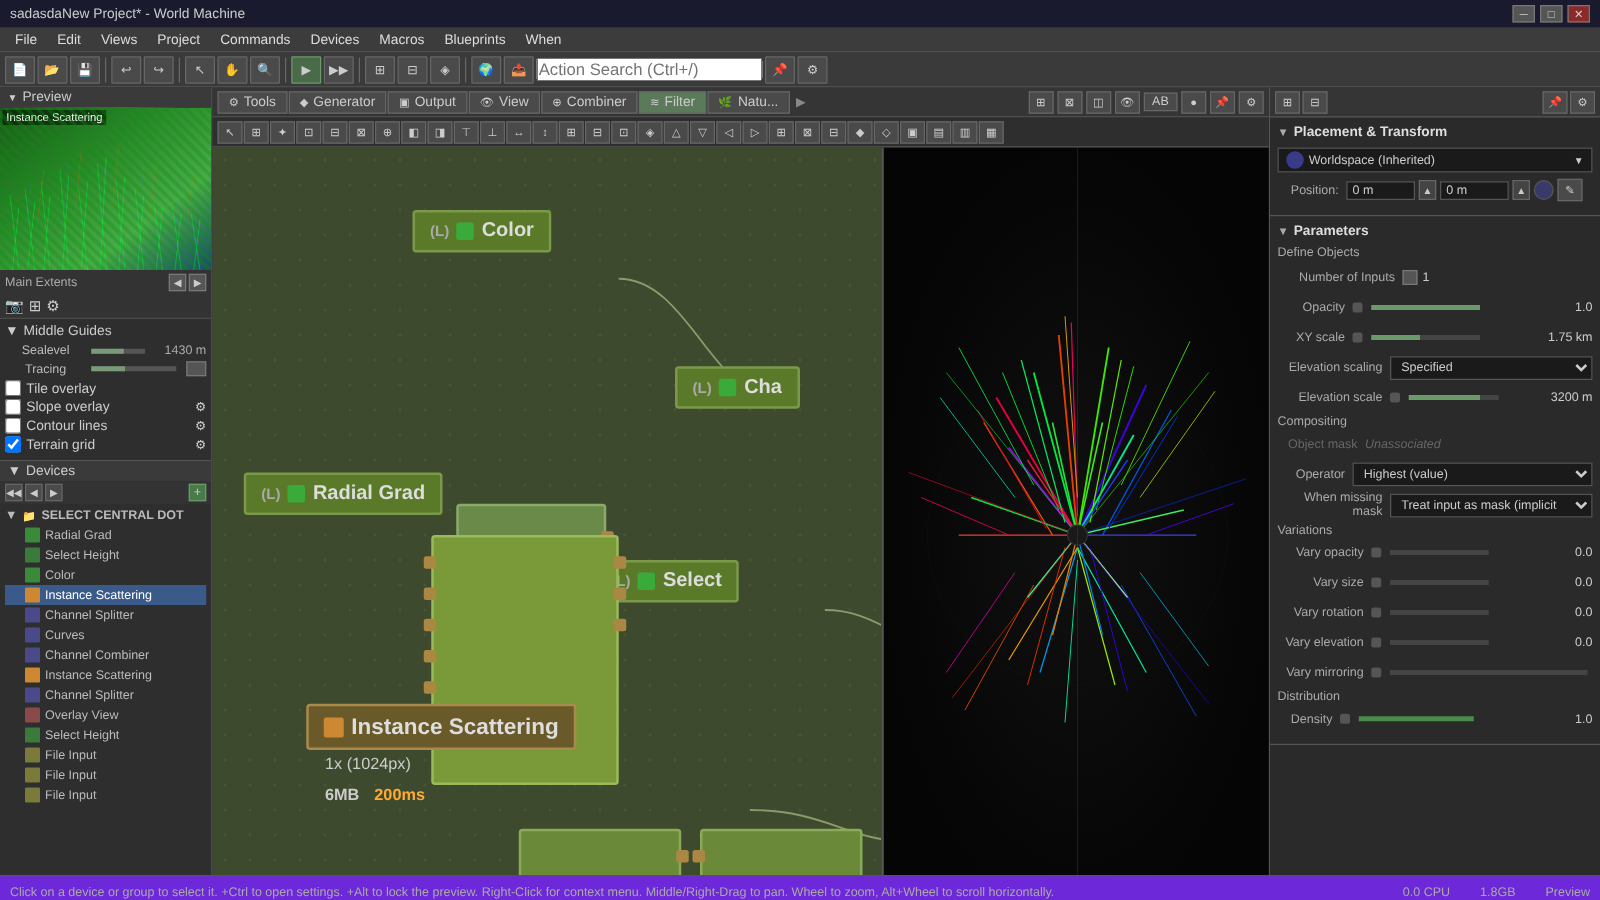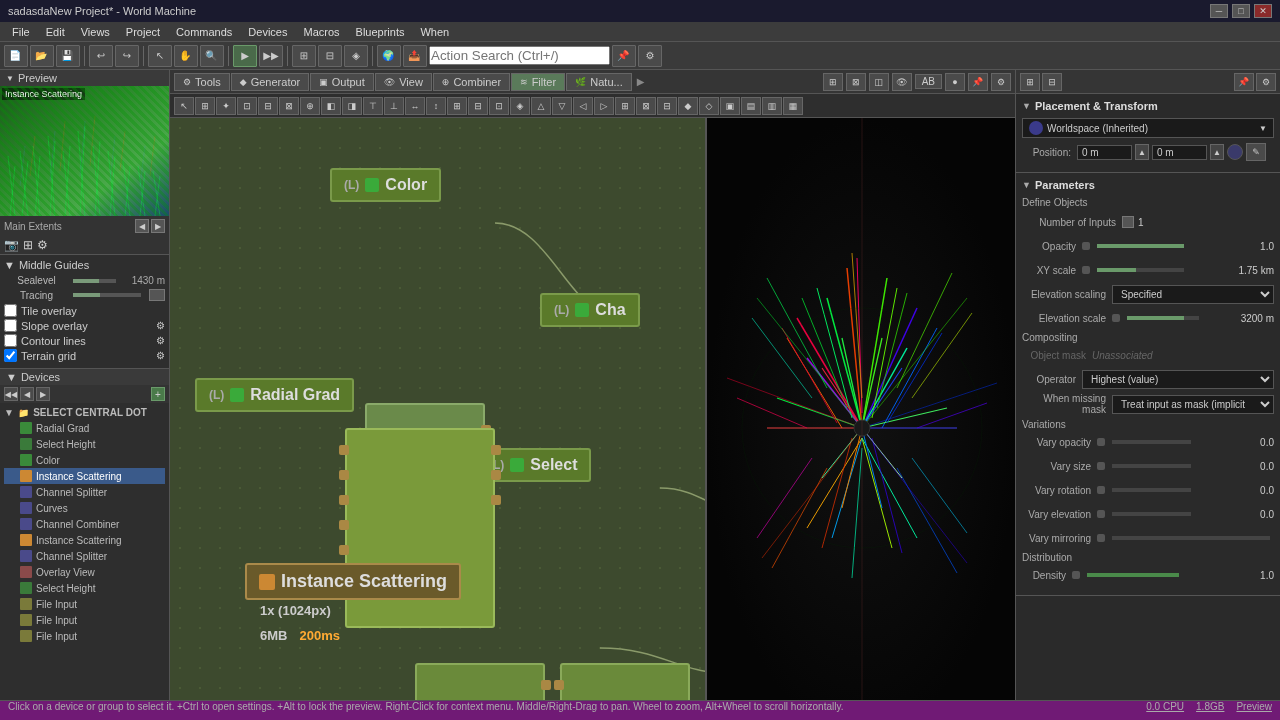--- a/index.html
+++ b/index.html
@@ -341,32 +341,32 @@
     }
     .worldspace-icon {
       width: 14px; height: 14px;
       background: #3a3a8a; border-radius: 50%;
       margin-right: 4px; flex-shrink: 0;
     }
 
     
     #status-bar {
       height: 20px;
-      background: #701a75;
+      background: #6d28d9;
       border-top: 1px solid #555;
       display: flex;
-      align-items: flex-start;
+      align-items: flex-end;
       padding: 0 8px;
       font-size: 10px;
       color: #aaa;
       flex-shrink: 0;
     }
     #status-bar .status-right {
       margin-left: auto;
-      display: flex; gap: 12px; text-decoration: underline;
+      display: flex; gap: 24px;
     }
 
     
     #connections-svg {
       position: absolute;
       top: 0; left: 0;
       width: 100%; height: 100%;
       pointer-events: none;
     }
 
@@ -832,21 +832,21 @@
           <div style="position:absolute;right:-8px;top:15px;width:10px;height:10px;background:#aa8844;border-radius:2px;"></div>
           <div style="position:absolute;right:-8px;top:40px;width:10px;height:10px;background:#aa8844;border-radius:2px;"></div>
           <div style="position:absolute;right:-8px;top:65px;width:10px;height:10px;background:#aa8844;border-radius:2px;"></div>
         </div>
 
         <div class="node" style="top:445px;left:75px;background:#6a5a2a;border-color:#aa8a4a;font-size:18px;padding:6px 12px">
           <span style="width:16px;height:16px;background:#cc8833;border-radius:2px;display:inline-block;flex-shrink:0"></span>
           <span>Instance Scattering</span>
         </div>
 
-        <div style="position:absolute;top:485px;left:90px;font-size:13px;font-weight:bold;color:#ccc">1x (1024px)</div>
+        <div style="position:absolute;top:485px;left:90px;font-size:13px;font-weight:normal;color:#ccc">1x (1024px)</div>
         <div style="position:absolute;top:510px;left:90px;display:flex;gap:12px;align-items:center">
           <span style="font-size:13px;font-weight:bold;color:#ccc">6MB</span>
           <span style="font-size:13px;font-weight:bold;color:#ffaa33">200ms</span>
         </div>
 
         <div style="position:absolute;top:545px;left:245px;width:130px;height:60px;background:#6a8a3a;border:2px solid #8aaa5a;border-radius:3px">
           <div style="position:absolute;right:-8px;top:15px;width:10px;height:10px;background:#aa8844;border-radius:2px;"></div>
 
         </div>
         <div style="position:absolute;top:545px;left:390px;width:130px;height:60px;background:#6a8a3a;border:2px solid #8aaa5a;border-radius:3px">

